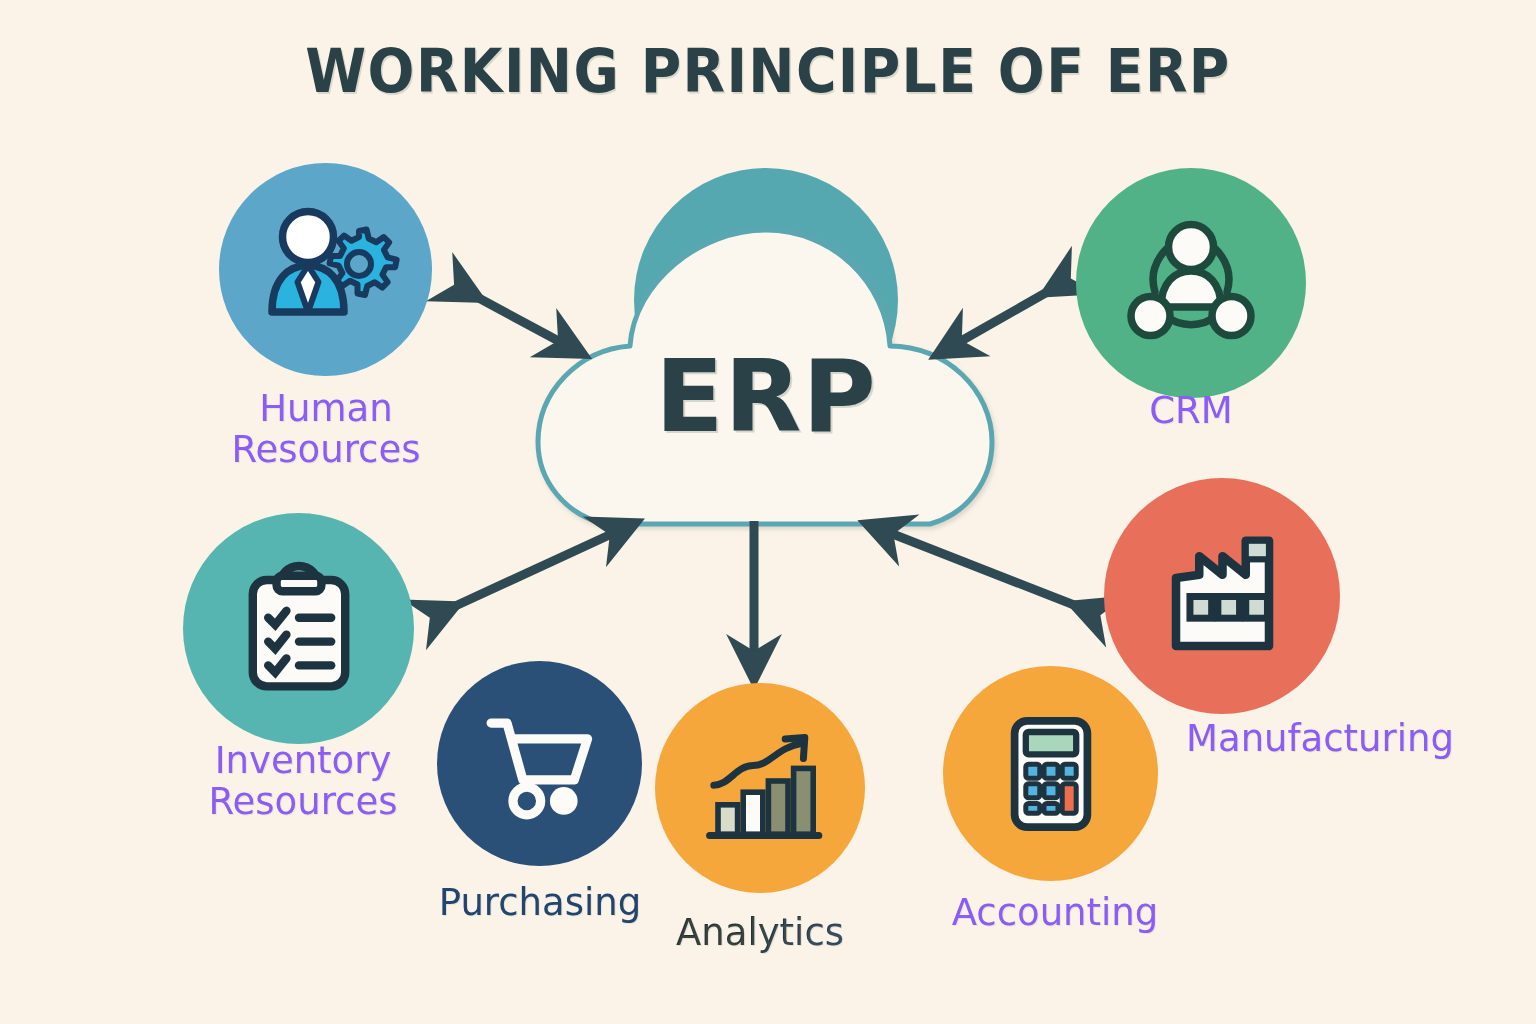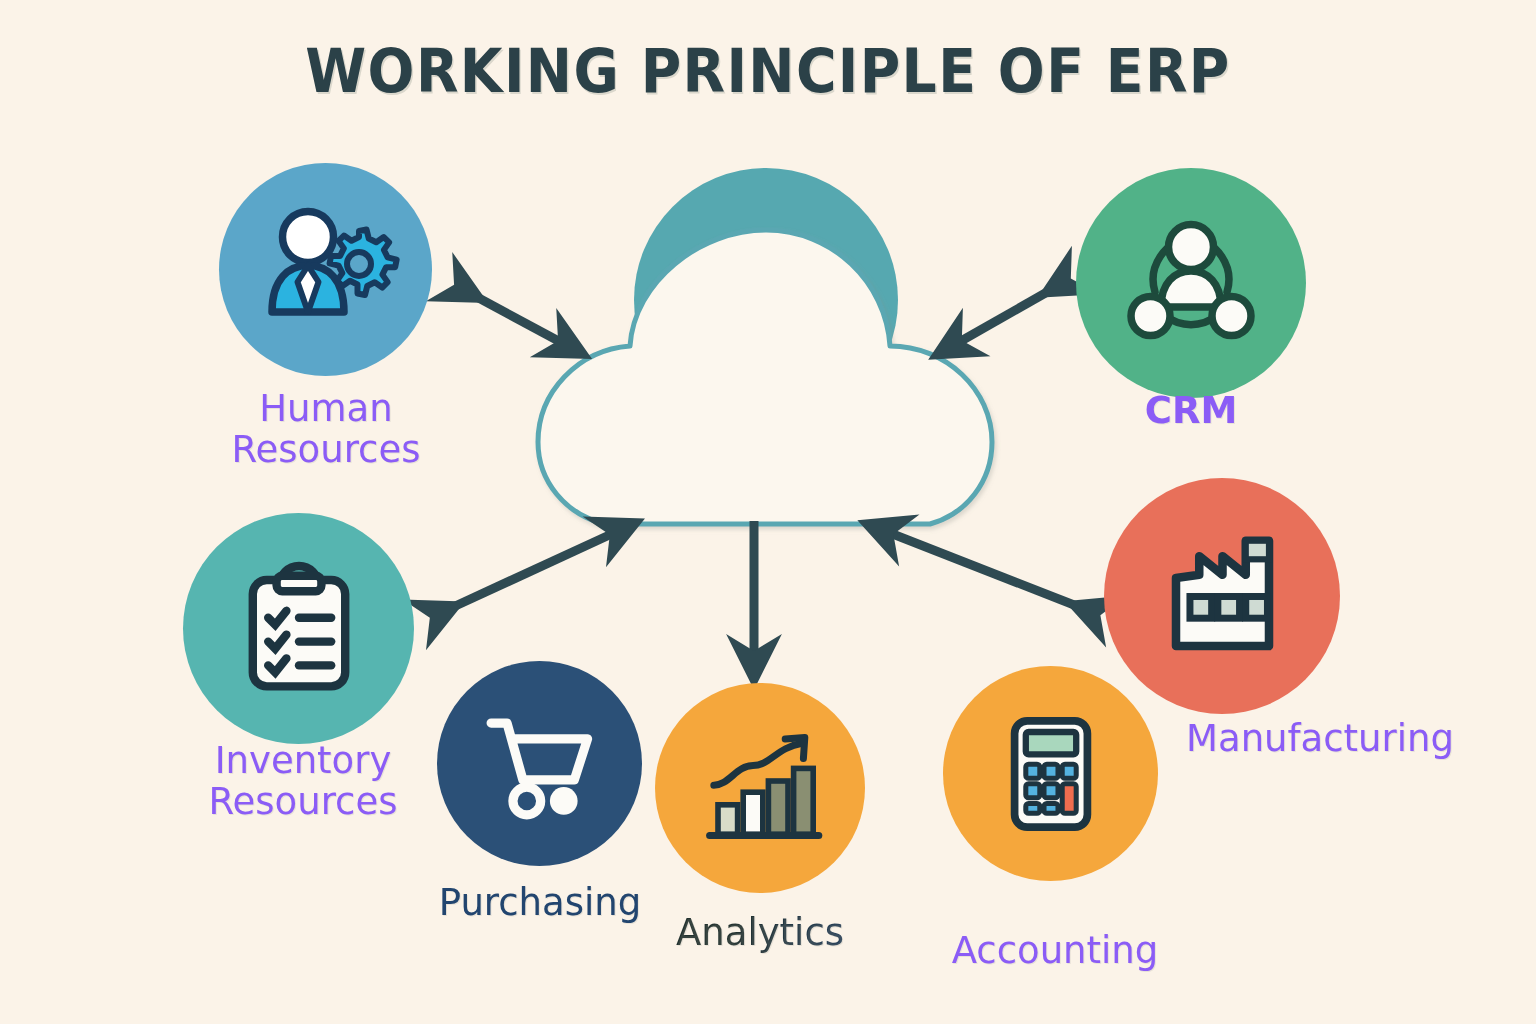--- a/index.html
+++ b/index.html
@@ -130,20 +130,21 @@
 
     <g>
       <line x1="1092" y1="612" x2="885" y2="531" stroke="#2f4a52" stroke-width="9" marker-start="url(#ah)" marker-end="url(#ah)" stroke-linecap="butt"></line>
     </g>
 
     <g>
       <line x1="754" y1="521" x2="754" y2="660" stroke="#2f4a52" stroke-width="9" marker-end="url(#ah)" stroke-linecap="butt"></line>
     </g>
   </svg>
 
+  <div id="erp-text">ERP</div>
 
   <div class="node">
     <div class="circle" style="left:219px; top:163px; width:213px; height:213px; background:#5ba6c9;">
       <svg width="150" height="150" viewBox="0 0 100 100">
         <g stroke="#173a5e" stroke-width="5" fill="#ffffff" stroke-linejoin="round">
           <circle cx="38" cy="28" r="17"></circle>
           <path d="M14,78 C14,56 25,47 38,47 C51,47 62,56 62,78 Z" fill="#2bb3e0"></path>
         </g>
         <path d="M38,47 L31,58 L38,78 L45,58 Z" fill="#ffffff" stroke="#173a5e" stroke-width="4" stroke-linejoin="round"></path>
         <g>
@@ -163,21 +164,21 @@
           <path d="M26,56 A28,28 0 0,1 50,20"></path>
           <path d="M74,56 A28,28 0 0,0 50,20"></path>
           <path d="M33,72 A28,28 0 0,0 67,72"></path>
         </g>
         <circle cx="50" cy="26" r="15" fill="#fcfbf7" stroke="#1d4a3c" stroke-width="5"></circle>
         <path d="M30,66 C30,50 39,42 50,42 C61,42 70,50 70,66 Z" fill="#fcfbf7" stroke="#1d4a3c" stroke-width="5" stroke-linejoin="round"></path>
         <circle cx="23" cy="72" r="13" fill="#fcfbf7" stroke="#1d4a3c" stroke-width="5"></circle>
         <circle cx="77" cy="72" r="13" fill="#fcfbf7" stroke="#1d4a3c" stroke-width="5"></circle>
       </svg>
     </div>
-    <div class="label" style="left:1056px; top:390px; width:270px;font-weight:bold;">CRM</div>
+    <div class="label" style="left:1056px; top:390px; width:270px;">CRM</div>
   </div>
 
   <div class="node">
     <div class="circle" style="left:183px; top:513px; width:231px; height:231px; background:#56b5b0;">
       <svg width="140" height="140" viewBox="0 0 100 100">
         <rect x="17" y="15" width="66" height="76" rx="10" fill="#fcfbf7" stroke="#1d3440" stroke-width="6"></rect>
         <path d="M36,19 a14,14 0 0,1 28,0" fill="none" stroke="#1d3440" stroke-width="6"></path>
         <rect x="34" y="12" width="32" height="11" rx="4" fill="#fcfbf7" stroke="#1d3440" stroke-width="6"></rect>
         <g stroke="#1d3440" stroke-width="6" stroke-linecap="round" fill="none">
           <path d="M28,42 l5,5 l8,-10"></path>
@@ -248,16 +249,16 @@
           <rect x="45" y="43" width="10" height="10" rx="2"></rect>
           <rect x="58" y="43" width="10" height="10" rx="2"></rect>
           <rect x="32" y="57" width="10" height="10" rx="2"></rect>
           <rect x="45" y="57" width="10" height="10" rx="2"></rect>
           <rect x="32" y="71" width="10" height="7" rx="2"></rect>
           <rect x="45" y="71" width="10" height="7" rx="2"></rect>
         </g>
         <rect x="58" y="57" width="10" height="21" rx="2" fill="#ef6d4f" stroke="#1d3440" stroke-width="3.6"></rect>
       </svg>
     </div>
-    <div class="label" style="left:890px; top:892px; width:330px;margin-top:38px;">Accounting</div>
+    <div class="label" style="left:890px; top:892px; width:330px;">Accounting</div>
   </div>
 
 </div>
 
 </body></html>

